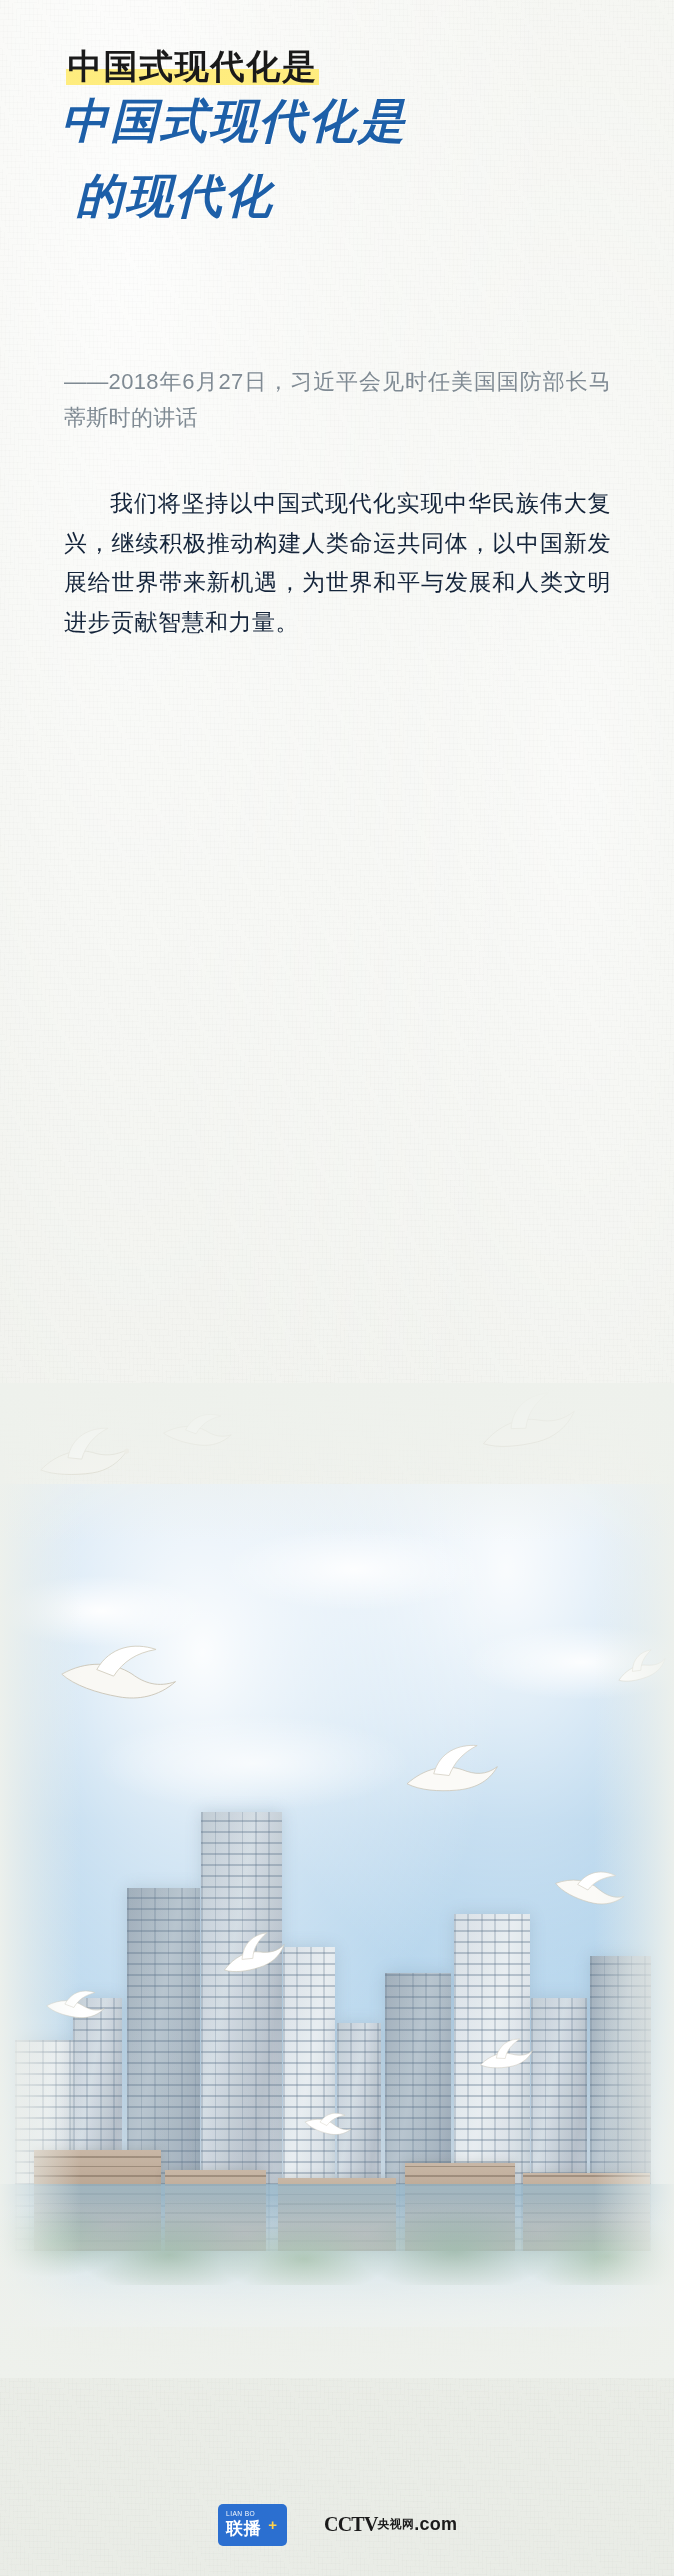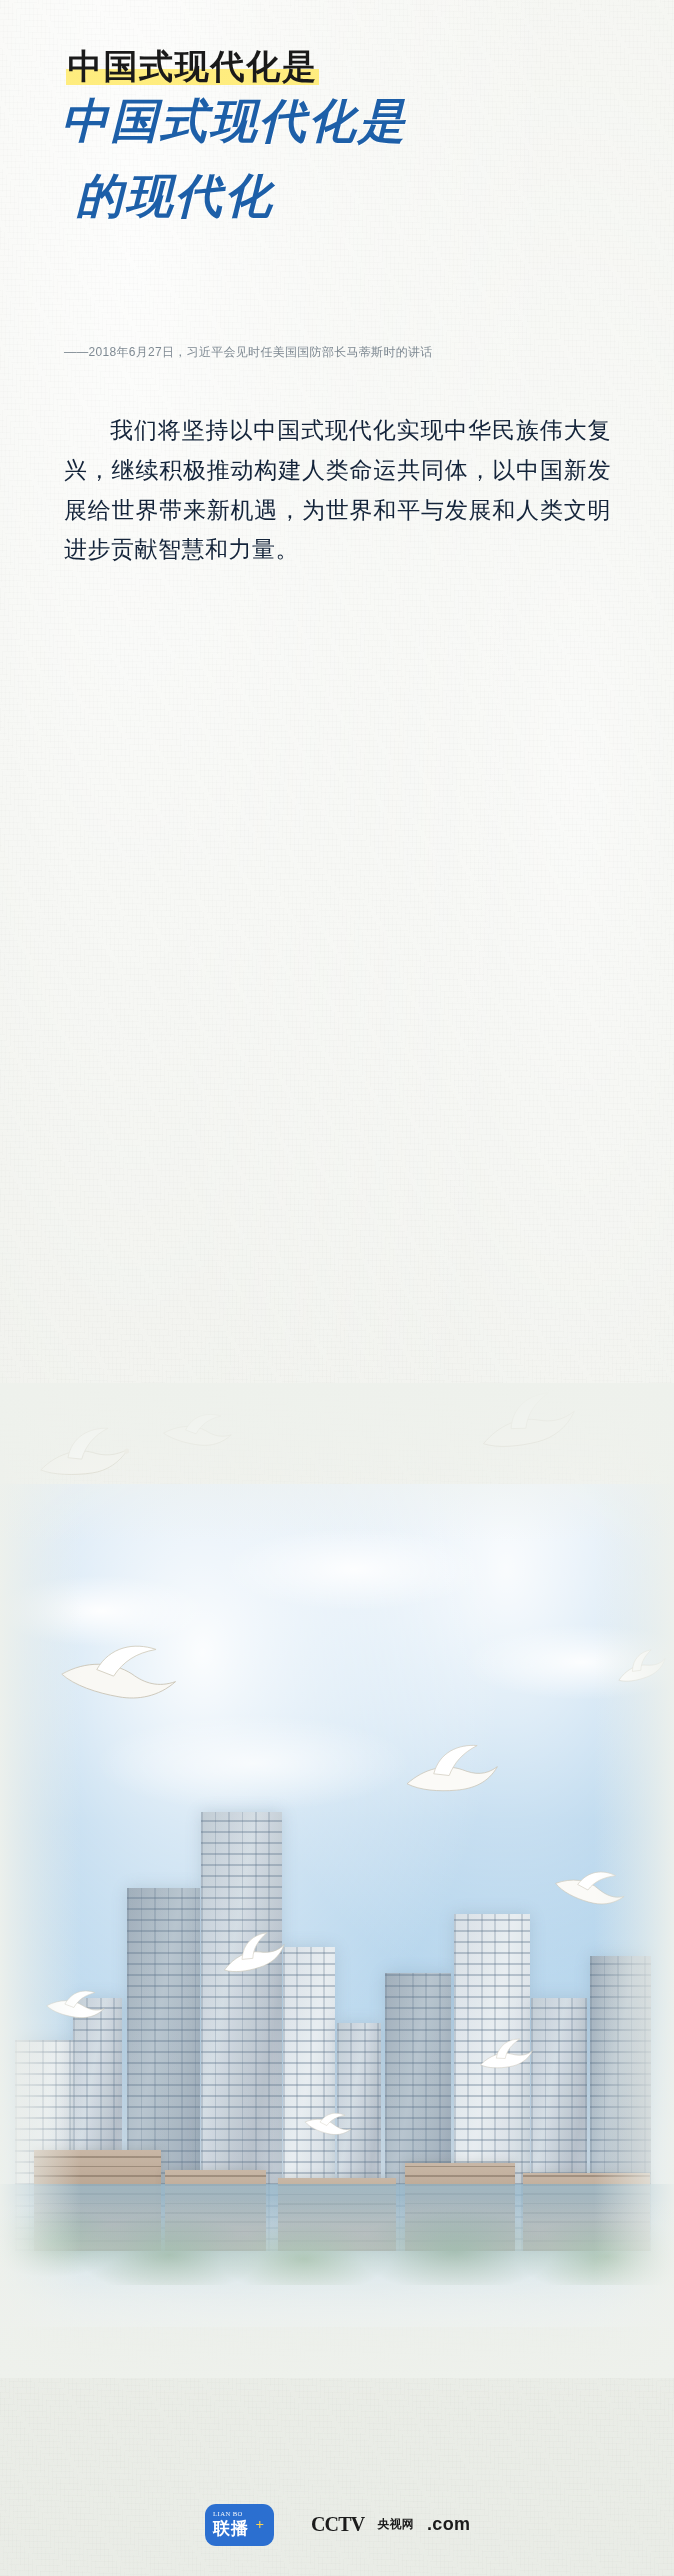--- a/index.html
+++ b/index.html
@@ -86,22 +86,22 @@
   .quote-text {
     font-size: 23px;
     line-height: 1.72;
     color: #14243a;
     text-indent: 2em;
     letter-spacing: 0.5px;
     font-family: "Liberation Sans", sans-serif;
     text-align: justify;
   }
   .quote-source {
-    margin-top: 6px;
-    font-size: 12px;
+    margin-top: 27px;
+    font-size: 22px;
     line-height: 1.62;
     color: #7f8a93;
     letter-spacing: 0.3px;
     text-align: justify;
   }
 
   
   .scene {
     position: absolute;
     left: 0;
@@ -221,23 +221,22 @@
     justify-content: center;
     align-items: center;
     gap: 37px;
   }
   .logo-lianbo {
     display: flex;
     align-items: center;
     gap: 5px;
     background: #2b6fd0;
     color: #fff;
-    border-radius: 11px;
+    border-radius: 5px;
     padding: 5.9px 10px 5.9px 8.4px;
-    font-family: Liberation Serif, serif;
   }
   .logo-lianbo .lb-en {
     font-size: 6.7px;
     line-height: 1.1;
     letter-spacing: 0.4px;
     opacity: 0.95;
   }
   .logo-lianbo .lb-cn {
     font-size: 17px;
     font-weight: bold;
@@ -245,21 +244,21 @@
   }
   .logo-lianbo .lb-plus {
     font-size: 15px;
     font-weight: bold;
     color: #ffd24a;
     margin-left: 1.7px;
   }
   .logo-cctv {
     display: flex;
     align-items: center;
-    gap: 13px;
+    gap: 0;
     color: #1b1b1b;
   }
   .logo-cctv .cc-mark {
     font-family: "Liberation Serif", serif;
     font-weight: bold;
     font-size: 20px;
     letter-spacing: -0.8px;
   }
   .logo-cctv .cc-cn {
     font-size: 11.8px;

